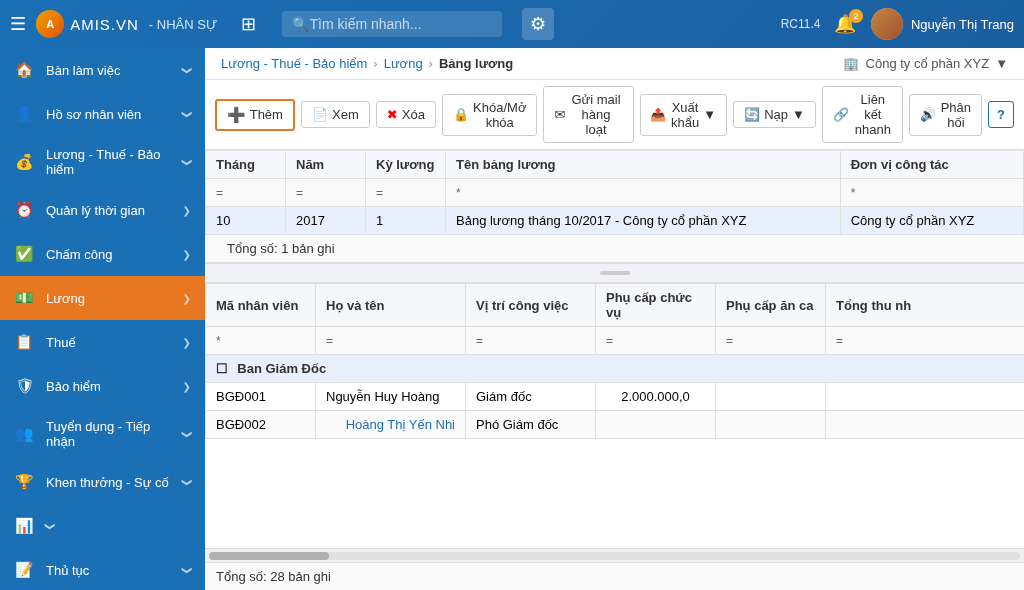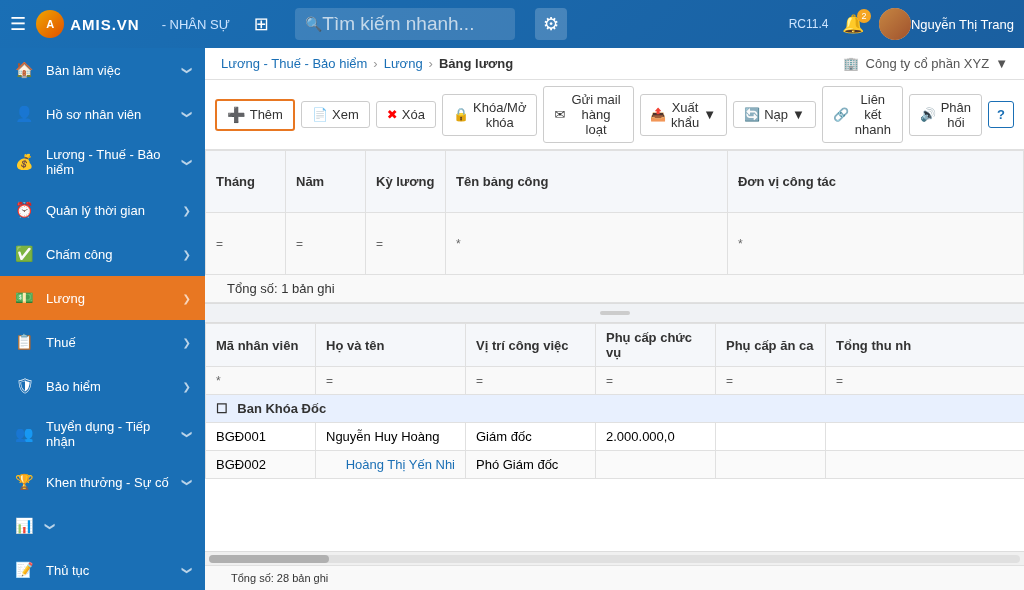--- a/index.html
+++ b/index.html
@@ -12,48 +12,48 @@
       display: flex;
       align-items: center;
       padding: 0 10px;
       flex-shrink: 0;
       color: white;
     }
     .navbar-left { display: flex; align-items: center; gap: 10px; }
     .hamburger { cursor: pointer; font-size: 18px; color: white; }
     .logo { display: flex; align-items: center; gap: 6px; }
     .logo-circle { width: 28px; height: 28px; background: linear-gradient(135deg, #f0a500, #e05000); border-radius: 50%; display: flex; align-items: center; justify-content: center; font-weight: bold; font-size: 11px; color: white; }
-    .logo-text { font-size: 15px; font-weight: bold; color: white; letter-spacing: 1px; }
-    .logo-sub { font-size: 13px; color: #cce4ff; margin-left: 16px; }
+    .logo-text { font-size: 15px; font-weight: normal; color: white; letter-spacing: 1px; }
+    .logo-sub { font-size: 13px; color: #cce4ff; margin-left: 4px; }
     .navbar-grid { margin-left: 14px; font-size: 18px; cursor: pointer; color: white; }
     .search-box {
       margin-left: 16px;
       display: flex;
       align-items: center;
       background: rgba(255,255,255,0.15);
       border-radius: 4px;
       padding: 5px 10px;
       width: 220px;
     }
     .search-box input {
       background: transparent;
       border: none;
       outline: none;
       color: white;
-      font-size: 19px;
+      font-size: 14px;
       width: 160px;
     }
     .search-box input::placeholder { color: rgba(255,255,255,0.7); }
     .search-icon { color: rgba(255,255,255,0.7); font-size: 14px; }
     .gear-icon { margin-left: 10px; font-size: 18px; cursor: pointer; color: white; background: rgba(255,255,255,0.2); padding: 5px 8px; border-radius: 4px; }
     .navbar-right { margin-left: auto; display: flex; align-items: center; gap: 14px; }
     .rc-badge { font-size: 12px; color: #cce4ff; }
     .notif-icon { position: relative; font-size: 18px; cursor: pointer; }
     .notif-badge { position: absolute; top: -4px; right: -6px; background: #f5a623; color: white; border-radius: 50%; width: 14px; height: 14px; font-size: 9px; display: flex; align-items: center; justify-content: center; }
-    .user-info { display: flex; align-items: center; cursor: pointer; }
+    .user-info { display: flex; align-items: center; gap: 8px; cursor: pointer; }
     .user-avatar { width: 32px; height: 32px; border-radius: 50%; background: #d9a87a; overflow: hidden; display: flex; align-items: center; justify-content: center; }
     .user-avatar-img { width: 32px; height: 32px; border-radius: 50%; background: linear-gradient(135deg, #c68642, #a0522d); }
     .user-name { color: white; font-size: 13px; }
 
     
     .main-layout { display: flex; flex: 1; overflow: hidden; }
 
     
     .sidebar {
       width: 205px;
@@ -118,21 +118,21 @@
       font-size: 13px;
       color: #333;
     }
     .toolbar-btn.primary { border: 2px solid #e87722; background: white; color: #333; }
 
     
     .upper-table { flex-shrink: 0; }
     table { width: 100%; border-collapse: collapse; }
     th, td {
       border: 1px solid #e0e0e0;
-      padding: 23px 10px;
+      padding: 6px 10px;
       text-align: left;
       font-size: 13px;
     }
     th { background: #f5f7fa; font-weight: 600; color: #333; }
     .filter-row td { background: #f9f9f9; }
     .filter-input {
       width: 20px;
       border: none;
       background: transparent;
       font-size: 12px;
@@ -150,21 +150,21 @@
     .lower-section { flex: 1; overflow: hidden; display: flex; flex-direction: column; }
     .lower-table-wrapper { flex: 1; overflow: auto; }
     .lower-table { width: 100%; border-collapse: collapse; min-width: 900px; }
     .lower-table th { background: #f5f7fa; font-weight: 600; border: 1px solid #e0e0e0; padding: 6px 10px; font-size: 13px; }
     .lower-table td { border: 1px solid #e0e0e0; padding: 6px 10px; font-size: 13px; }
     .filter-row2 td { background: #f9f9f9; }
     .group-row td { background: #e8f0fe; font-weight: bold; color: #333; }
     .group-row td .checkbox-icon { margin-right: 6px; }
     .lower-data-row:nth-child(even) td { background: #fafafa; }
 
-    .bottom-total { padding: 6px 26px; font-size: 11px; color: #333; background: #f9f9f9; border-top: 1px solid #e0e0e0; flex-shrink: 0; }
+    .bottom-total { padding: 6px 11px; font-size: 13px; color: #333; background: #f9f9f9; border-top: 1px solid #e0e0e0; flex-shrink: 0; }
 
     .scrollbar-h { height: 14px; background: #f0f0f0; border-top: 1px solid #ddd; display: flex; align-items: center; padding: 0 4px; flex-shrink: 0; }
     .scrollbar-track { flex: 1; height: 8px; background: #e0e0e0; border-radius: 4px; }
     .scrollbar-thumb { width: 120px; height: 8px; background: #b0b0b0; border-radius: 4px; }
 
     .chevron-down::before { content: '❯'; display: inline-block; transform: rotate(90deg); font-size: 10px; }
     .chevron-right::before { content: '❯'; font-size: 10px; }
   </style>
 </head>
 <body>
@@ -323,31 +323,38 @@
       </button>
     </div>
 
     <div class="upper-table">
       <table>
         <thead>
           <tr>
             <th style="width:80px;">Tháng</th>
             <th style="width:80px;">Năm</th>
             <th style="width:80px;">Kỳ lương</th>
-            <th>Tên bảng công</th>
+            <th>Tên bảng lương</th>
             <th>Đơn vị công tác</th>
           </tr>
         </thead>
         <tbody>
           <tr class="filter-row">
             <td><input class="filter-input" value="=" style=""></td>
             <td><input class="filter-input" value="=" style=""></td>
             <td><input class="filter-input" value="=" style=""></td>
             <td><input class="filter-input" value="*" style="width: 40px;"></td>
             <td><input class="filter-input" value="*" style="width: 40px;"></td>
+          </tr>
+          <tr class="data-row">
+            <td>10</td>
+            <td>2017</td>
+            <td>1</td>
+            <td>Bảng lương tháng 10/2017 - Công ty cổ phần XYZ</td>
+            <td>Công ty cổ phần XYZ</td>
           </tr>
         </tbody>
       </table>
     </div>
 
     <div class="total-label">Tổng số: 1 bản ghi</div>
 
     <div class="splitter">
       <div class="splitter-handle"></div>
     </div>
@@ -370,28 +377,28 @@
               <td><input class="filter-input" value="*" style=""></td>
               <td><input class="filter-input" value="=" style=""></td>
               <td><input class="filter-input" value="=" style=""></td>
               <td><input class="filter-input" value="=" style=""></td>
               <td><input class="filter-input" value="=" style=""></td>
               <td><input class="filter-input" value="=" style=""></td>
             </tr>
             <tr class="group-row">
               <td colspan="6">
                 <span class="checkbox-icon">☐</span>
-                <span>Ban Khóa Đốc</span>
+                <span>Ban Giám Đốc</span>
               </td>
             </tr>
             <tr class="lower-data-row">
               <td>BGĐ001</td>
               <td>Nguyễn Huy Hoàng</td>
               <td>Giám đốc</td>
-              <td style="text-align:left;">2.000.000,0</td>
+              <td style="text-align:center;">2.000.000,0</td>
               <td></td>
               <td></td>
             </tr>
             <tr class="lower-data-row">
               <td>BGĐ002</td>
               <td style="color:#1a6fb5;text-align:right;">Hoàng Thị Yến Nhi</td>
               <td>Phó Giám đốc</td>
               <td></td>
               <td></td>
               <td></td>

